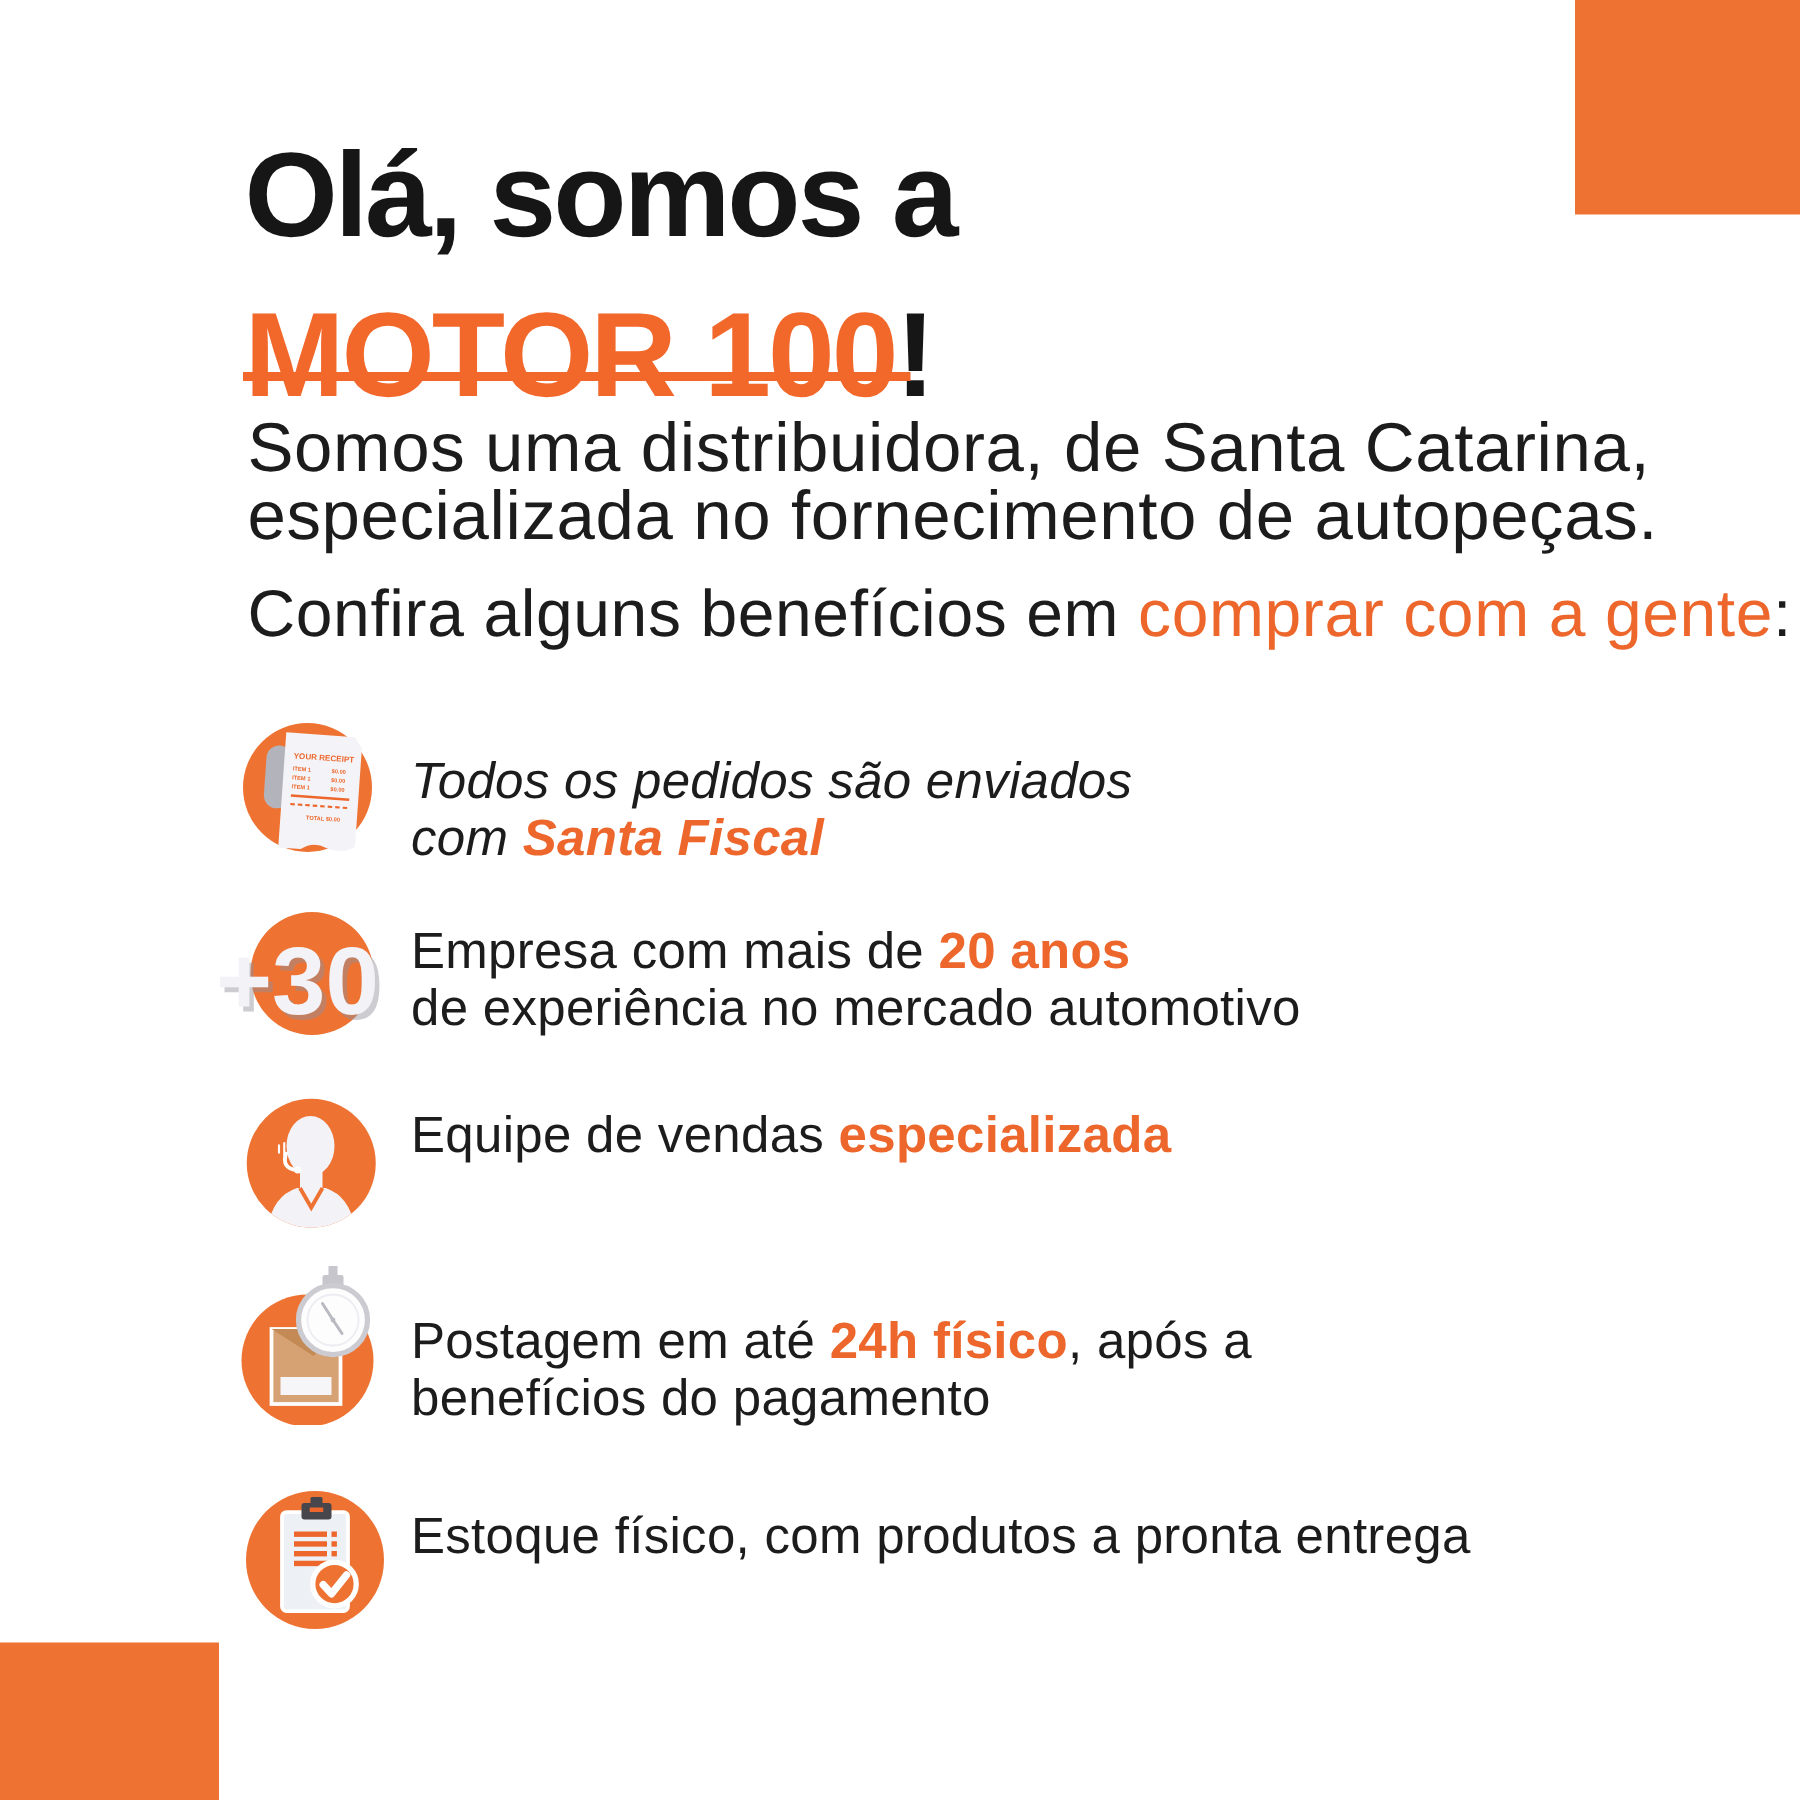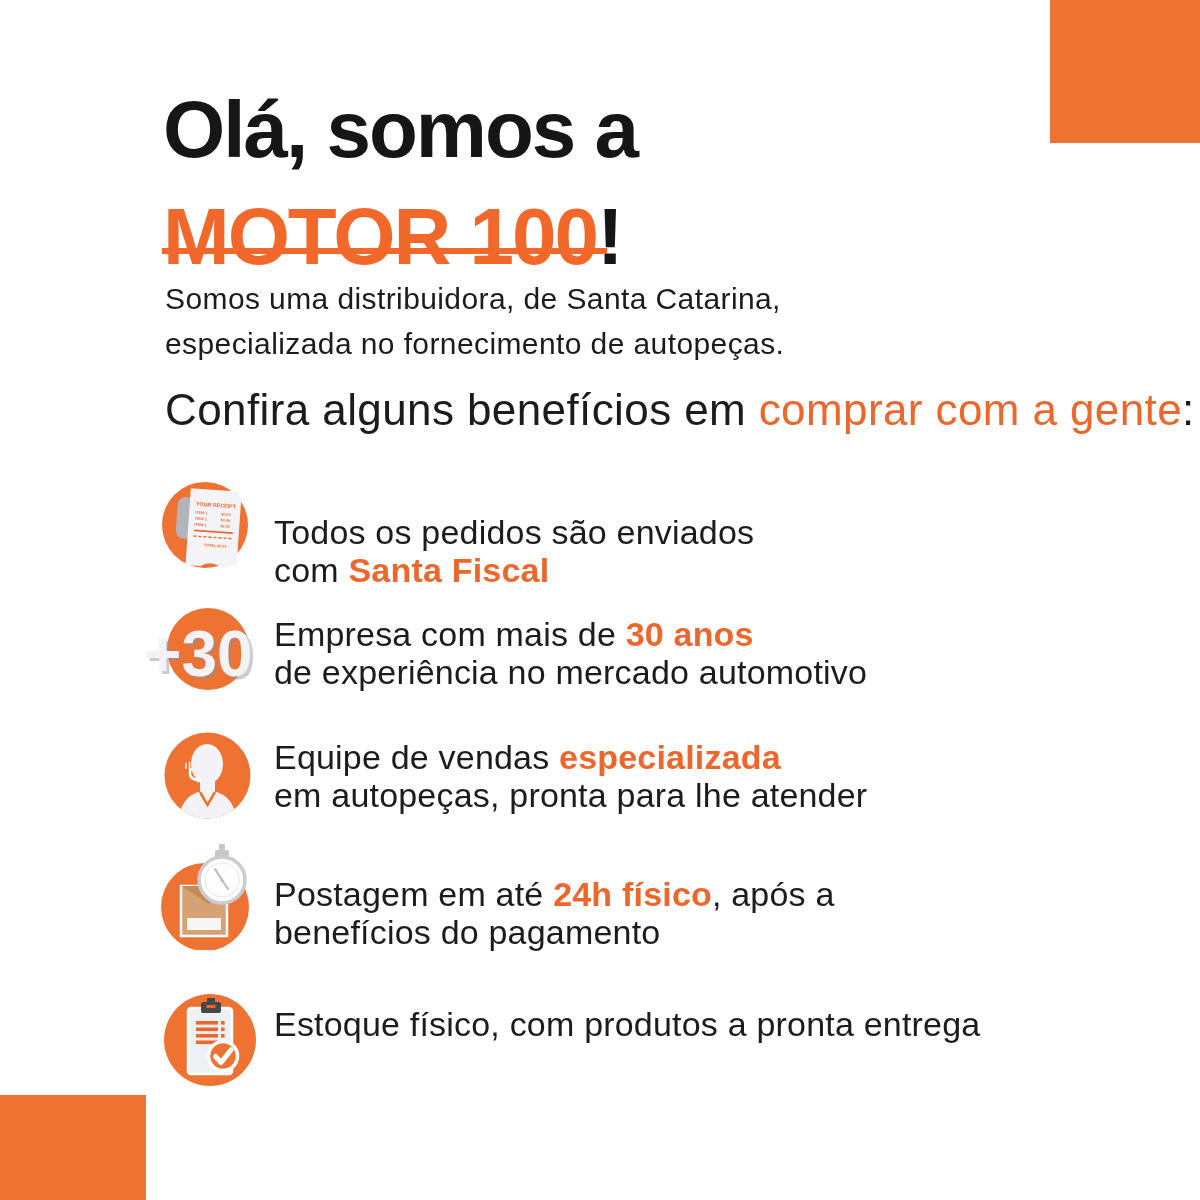--- a/index.html
+++ b/index.html
@@ -21,21 +21,21 @@
     position:absolute;left:163px;font-size:80px;font-weight:bold;
     line-height:80px;letter-spacing:-2px;color:var(--ink);white-space:nowrap;
   }
   .title-line.l1{top:90px;}
   .title-line.l2{top:177px;margin-top:20px;}
   .title-line .brand{color:var(--orange-title);}
   .title-line .excl{color:var(--ink);}
   .title-underline{position:absolute;left:162px;top:248px;width:445px;height:6px;background:var(--orange-title);}
 
   .intro{
-    position:absolute;left:165px;top:276px;margin:0;font-size:30px;line-height:45px;
+    position:absolute;left:165px;top:276px;margin:0;font-size:46px;line-height:45px;
     letter-spacing:0.4px;color:#1c1c1c;white-space:nowrap;
   }
   .confira{
     position:absolute;left:165px;top:390px;margin:0;font-size:44px;line-height:40px;
     letter-spacing:0.4px;color:#1c1c1c;white-space:nowrap;
   }
   .hl-reg{color:var(--orange-text);}
   .hl{color:var(--orange-text);font-weight:bold;}
 
   .benefit-text{
@@ -83,34 +83,34 @@
         <text class="rc-small" x="39" y="46" font-size="3.8" font-weight="bold" fill="var(--orange-text)">ITEM 1</text>
         <text class="rc-small" x="65" y="46" font-size="3.8" font-weight="bold" fill="var(--orange-text)">$0.00</text>
         <text class="rc-small" x="39" y="52" font-size="3.8" font-weight="bold" fill="var(--orange-text)">ITEM 1</text>
         <text class="rc-small" x="65" y="52" font-size="3.8" font-weight="bold" fill="var(--orange-text)">$0.00</text>
         <rect x="39" y="56" width="39" height="1.7" fill="var(--orange-text)"></rect>
         <line x1="39" y1="62.5" x2="78" y2="62.5" stroke="var(--orange-text)" stroke-width="1.4" stroke-dasharray="3 2"></line>
         <text class="rc-small" x="50" y="72" font-size="3.8" font-weight="bold" fill="var(--orange-text)">TOTAL $0.00</text>
       </g>
     </svg>
   </div>
-  <p class="benefit-text" style="top:513px;">
+  <p class="benefit-text" style="top:502px;font-style:italic;">
     <span>Todos os pedidos são enviados</span><span class="hl"></span><span></span><br>
     <span>com </span><span class="hl">Santa Fiscal</span><span></span>
   </p>
 
   <div class="icon" style="left:140px;top:603px;">
     <svg width="115" height="95" viewBox="0 0 115 95">
       <circle cx="68" cy="46" r="41" fill="var(--orange)"></circle>
       <text x="7" y="76" font-size="64" font-weight="bold" fill="#8f8f99" opacity="0.45">+30</text>
       <text x="4" y="73" font-size="64" font-weight="bold" fill="#f2f2f7">+30</text>
     </svg>
   </div>
   <p class="benefit-text" style="top:615px;">
-    <span>Empresa com mais de </span><span class="hl">30 anos</span><span></span><br>
+    <span>Empresa com mais de </span><span class="hl">20 anos</span><span></span><br>
     <span>de experiência no mercado automotivo</span><span class="hl"></span><span></span>
   </p>
 
   <div class="icon" style="left:160px;top:728px;">
     <svg width="95" height="95" viewBox="0 0 95 95">
       <defs>
           <clipPath id="agentClip">
             <circle cx="47.5" cy="47.5" r="43"></circle>
           </clipPath>
         </defs>
@@ -122,21 +122,21 @@
         <path d="M31,40 Q27,51 38,52" stroke="#ffffff" stroke-width="2.6" fill="none"></path>
         <circle cx="38.5" cy="52" r="2.4" fill="#ffffff"></circle>
         <line x1="26" y1="35" x2="26" y2="41" stroke="#ffffff" stroke-width="1.4"></line>
         <line x1="29.5" y1="33.5" x2="29.5" y2="42.5" stroke="#ffffff" stroke-width="1.4"></line>
         <path d="M40,64 L47.5,77 L55,64" stroke="var(--orange)" stroke-width="2.6" fill="none"></path>
       </g>
     </svg>
   </div>
   <p class="benefit-text" style="top:738px;">
     <span>Equipe de vendas </span><span class="hl">especializada</span><span></span><br>
-    <span>em autopeças, pronta para lhe atender</span><span class="hl"></span><span></span>
+    <span class="hl"></span><span></span>
   </p>
 
   <div class="icon" style="left:155px;top:838px;">
     <svg width="100" height="112" viewBox="0 0 100 112">
       <circle cx="50" cy="69" r="44" fill="var(--orange)"></circle>
       <rect x="26" y="48" width="46" height="50" fill="#d6a274" stroke="#ffffff" stroke-width="2.5"></rect>
       <polygon points="26,48 72,48 54,66" fill="#c38a55"></polygon>
       <rect x="32" y="80" width="34" height="12" fill="#f6f6f8"></rect>
       <rect x="60" y="12" width="14" height="8" rx="1.5" fill="#c6c6cc"></rect>
       <rect x="64" y="6" width="6" height="6" fill="#c6c6cc"></rect>

